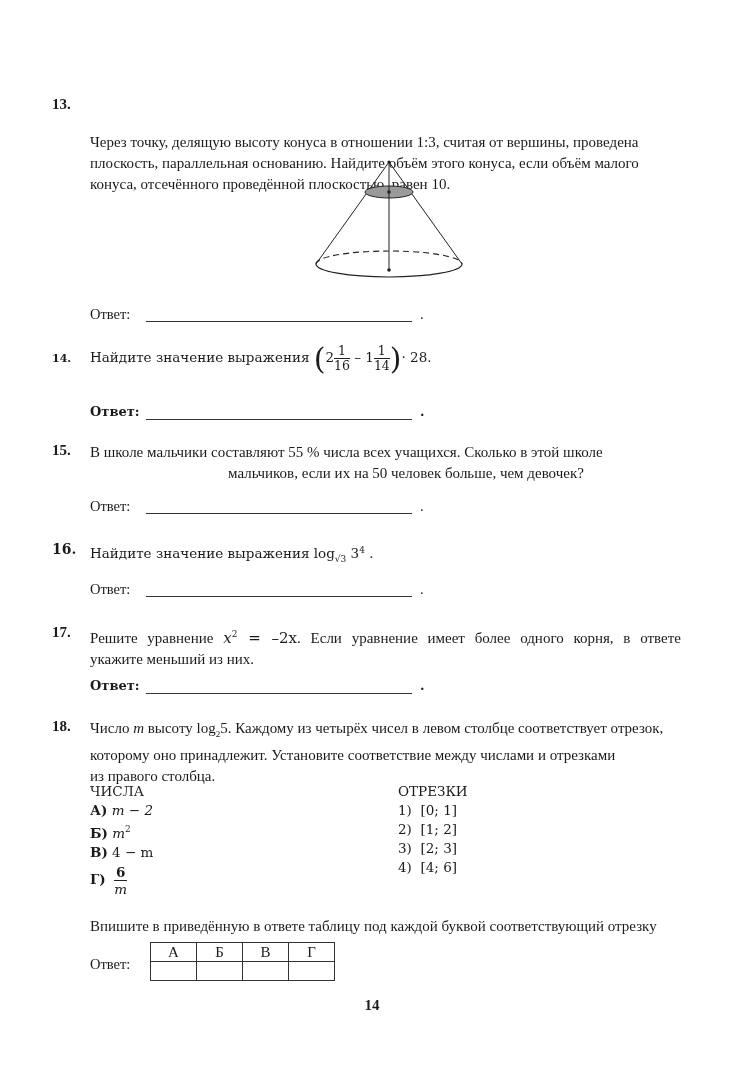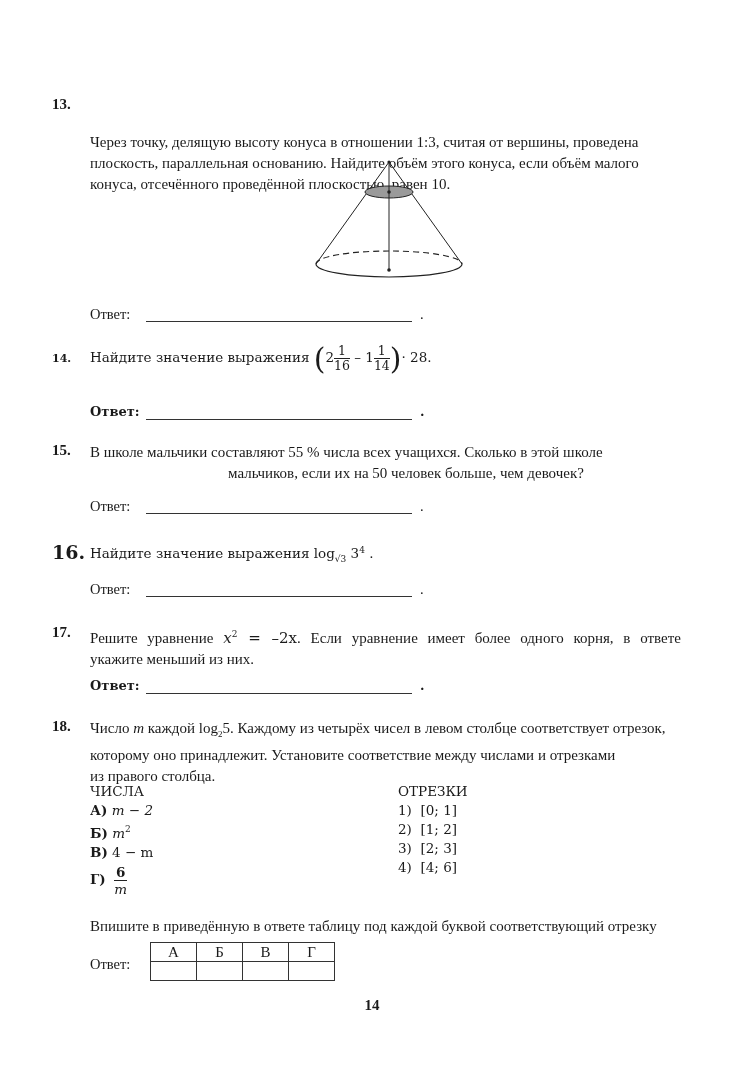--- a/index.html
+++ b/index.html
@@ -104,21 +104,21 @@
       <div style="text-align:center">мальчиков, если их на 50 человек больше, чем девочек?</div>
     </div>
     <div class="answer" style="top:56px;">
       <span>Ответ:</span>
       <div class="answer-line"></div>
       <span class="answer-dot">.</span>
     </div>
   </div>
 
   <div class="task" style="top:541px;">
-    <div class="num" style="font-family:'DejaVu Serif',serif;font-size:19px;">16.</div>
+    <div class="num" style="font-family:'DejaVu Serif',serif;font-size:14px;">16.</div>
     <div class="text sans" style="top:-2px; text-align:left;">
       <span>Найдите значение выражения</span>
       <span class="math">
         <span>log</span><sub>√3</sub>
         <span>3</span><sup>4</sup>
         <span>.</span>
       </span>
     </div>
     <div class="answer" style="top:40px;">
       <span>Ответ:</span>
@@ -142,21 +142,21 @@
       <span class="answer-dot">.</span>
     </div>
   </div>
 
   <div class="task" style="top:718px;">
     <div class="num">18.</div>
     <div class="text" style="top:0;">
       <div>
         <span>Число</span>
         <span class="ital">m</span>
-        <span>каждой log</span><sub>2</sub><span>5. Каждому из четырёх чисел в левом столбце соответствует отрезок,</span>
+        <span>высоту log</span><sub>2</sub><span>5. Каждому из четырёх чисел в левом столбце соответствует отрезок,</span>
       </div>
       <div>которому оно принадлежит. Установите соответствие между числами и отрезками</div>
       <div style="text-align:left">из правого столбца.</div>
     </div>
 
     <div class="col" style="left:38px; top:64px;">
       <div>ЧИСЛА</div>
       <div><b>А)</b> <span class="ital">m − 2</span></div>
       <div><b>Б)</b> <span class="ital">m</span><sup>2</sup></div>
       <div><b>В)</b> <span>4 − m</span></div>

